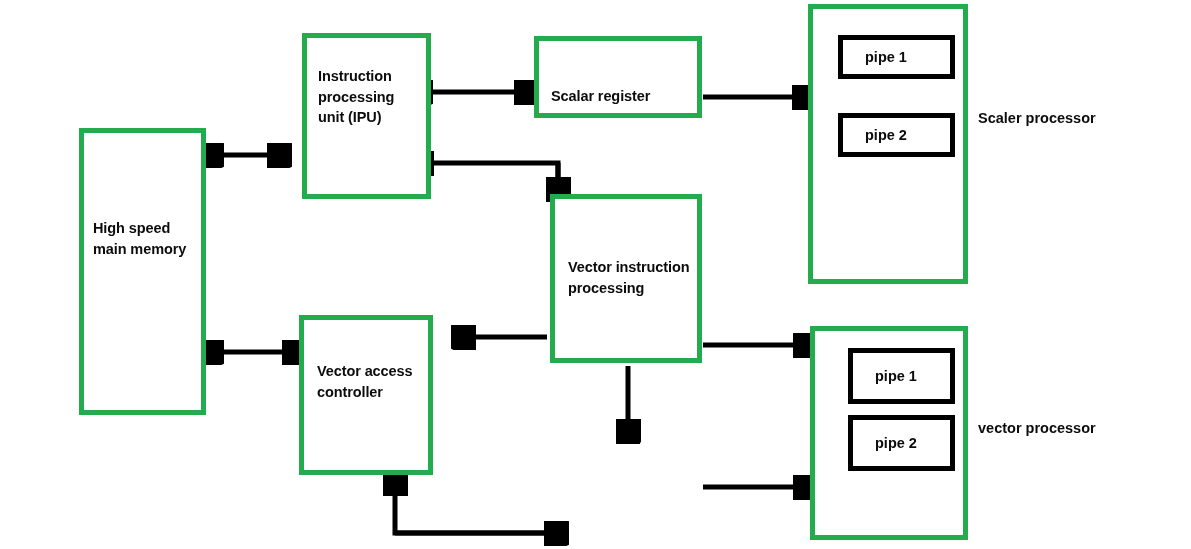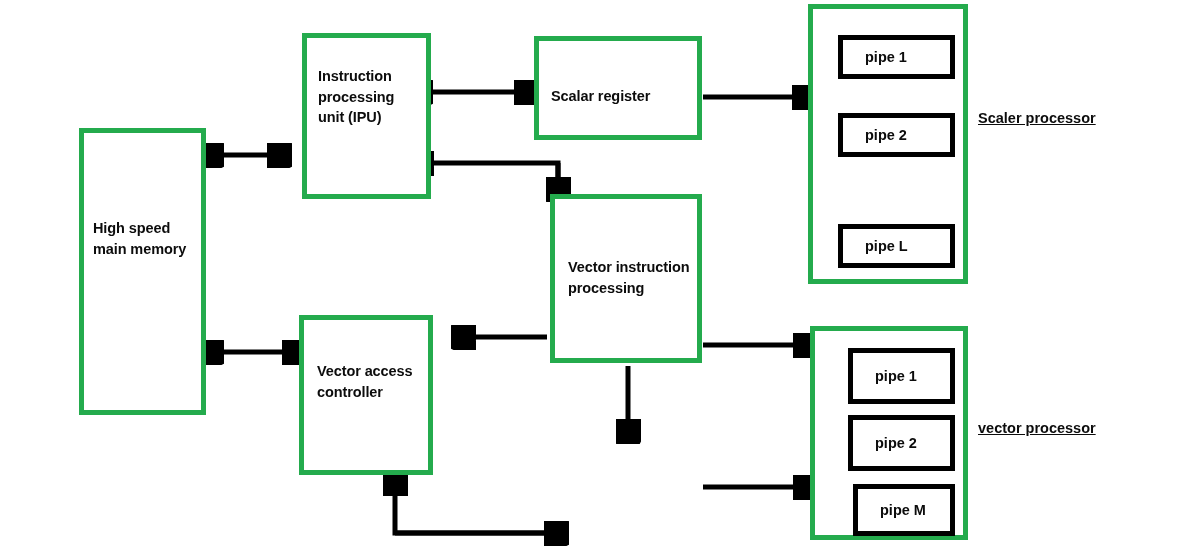--- a/index.html
+++ b/index.html
@@ -46,21 +46,20 @@
     font-size: 14.5px;
     color: #0c0c0c;
     padding-left: 22px;
   }
   .side-label {
     position: absolute;
     font-weight: bold;
     font-size: 14.5px;
     color: #0c0c0c;
     white-space: nowrap;
-    text-decoration: underline;
   }
   svg.arrows {
     position: absolute;
     left: 0;
     top: 0;
     width: 1191px;
     height: 549px;
     pointer-events: none;
   }
   svg.arrows path, svg.arrows line, svg.arrows polyline {
@@ -113,21 +112,21 @@
     <div class="label" style="left:9px; top:85px;">High speed
 main memory</div>
   </div>
 
   <div class="gbox" style="left:286px; top:33px; width:129px; height:166px;margin-left:16px;">
     <div class="label" style="left:11px; top:28px;">Instruction
 processing
 unit (IPU)</div>
   </div>
 
-  <div class="gbox" style="left:534px; top:36px; width:168px; height:104px;">
+  <div class="gbox" style="left:534px; top:36px; width:168px; height:82px;">
     <div class="label" style="left:12px; top:45px;">Scalar register</div>
   </div>
 
   <div class="gbox" style="left:550px; top:194px; width:152px; height:169px;">
     <div class="label" style="left:13px; top:58px;">Vector instruction
 processing</div>
   </div>
 
   <div class="gbox" style="left:299px; top:315px; width:134px; height:160px;">
     <div class="label" style="left:13px; top:41px;">Vector access
@@ -135,32 +134,26 @@
   </div>
 
 
   <div class="gbox" style="left:808px; top:4px; width:160px; height:280px;">
     <div class="pipe" style="left:25px; top:26px; width:117px; height:44px;">
       <span>pipe 1</span>
     </div>
     <div class="pipe" style="left:25px; top:104px; width:117px; height:44px;">
       <span>pipe 2</span>
     </div>
-    <div class="pipe" style="left:25px; top:215px; width:117px; height:44px;">
-      <span>pipe L</span>
-    </div>
   </div>
   <div class="side-label" style="left:978px; top:110px;">Scaler processor</div>
 
   <div class="gbox" style="left:810px; top:326px; width:158px; height:214px;">
     <div class="pipe" style="left:33px; top:17px; width:107px; height:56px;">
       <span>pipe 1</span>
     </div>
     <div class="pipe" style="left:33px; top:84px; width:107px; height:56px;">
       <span>pipe 2</span>
     </div>
-    <div class="pipe" style="left:38px; top:153px; width:102px; height:52px;">
-      <span>pipe M</span>
-    </div>
   </div>
   <div class="side-label" style="left:978px; top:420px;">vector processor</div>
 
 </div>
 
 </body></html>

